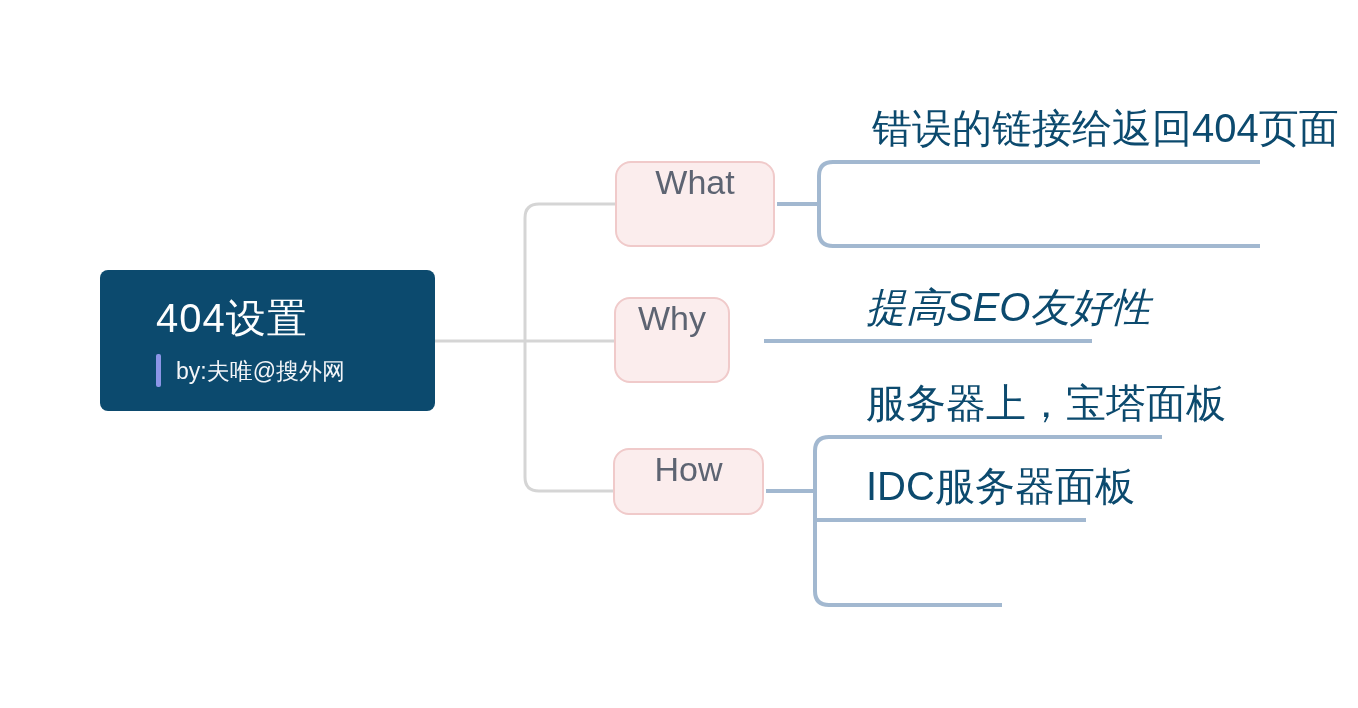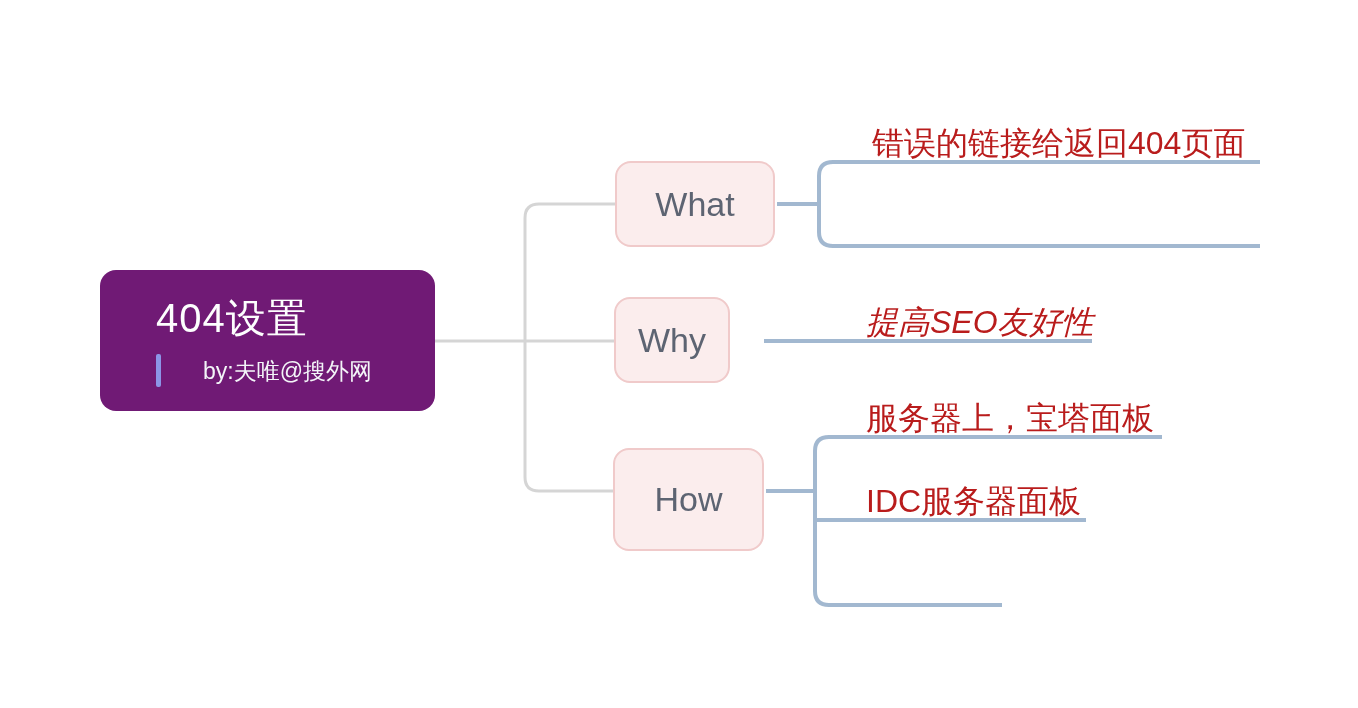--- a/index.html
+++ b/index.html
@@ -17,41 +17,40 @@
   }
   #connector-layer {
     position: absolute;
     left: 0; top: 0;
     width: 1358px; height: 708px;
   }
   .root-node {
     position: absolute;
     left: 100px; top: 270px;
     width: 335px; height: 141px;
-    background: #701a75;
-    border-radius: 16px;
+    background: #0c4a6e;
+    border-radius: 8px;
     box-sizing: border-box;
     display: flex;
     flex-direction: column;
     justify-content: center;
     padding-left: 56px;
     cursor: default;
   }
   .root-title {
     color: #fdfefe;
     font-size: 40px;
     line-height: 48px;
     letter-spacing: 1px;
     white-space: nowrap;
   }
   .root-subtitle-row {
     display: flex;
     align-items: center;
     margin-top: 12px;
-    gap: 27px;
   }
   .root-subtitle-bar {
     width: 5px;
     height: 33px;
     border-radius: 2px;
     background: #8c95e7;
     margin-right: 15px;
   }
   .root-subtitle {
     color: #f3f5f8;
@@ -59,40 +58,39 @@
     line-height: 28px;
     white-space: nowrap;
   }
   .branch-node {
     position: absolute;
     box-sizing: border-box;
     background: #fbeded;
     border: 2px solid #f0caca;
     border-radius: 16px;
     display: flex;
-    align-items: center;
+    align-items: flex-start;
     justify-content: center;
     cursor: default;
   }
   .branch-node .branch-label {
     color: #5d6472;
     font-size: 34px;
     white-space: nowrap;
   }
   #node-what { left: 615px; top: 161px; width: 160px; height: 86px; }
   #node-why  { left: 614px; top: 297px; width: 116px; height: 86px; }
-  #node-how  { left: 613px; top: 448px; width: 151px; height: 103px; }
+  #node-how  { left: 613px; top: 448px; width: 151px; height: 67px; }
   .leaf-label {
     position: absolute;
-    color: #b91c1c;
-    font-size: 32px;
+    color: #0c4a6e;
+    font-size: 40px;
     line-height: 36px;
     white-space: nowrap;
     cursor: default;
-    margin-top: 15px;
   }
   #leaf-what-1 { left: 872px; top: 110px; }
   #leaf-what-2 { left: 872px; top: 194px; }
   #leaf-why-1  { left: 866px; top: 289px; font-style: italic; }
   #leaf-how-1  { left: 866px; top: 385px; }
   #leaf-how-2  { left: 866px; top: 468px; }
   #leaf-how-3  { left: 866px; top: 553px; }
 </style>
 </head>
 <body>

